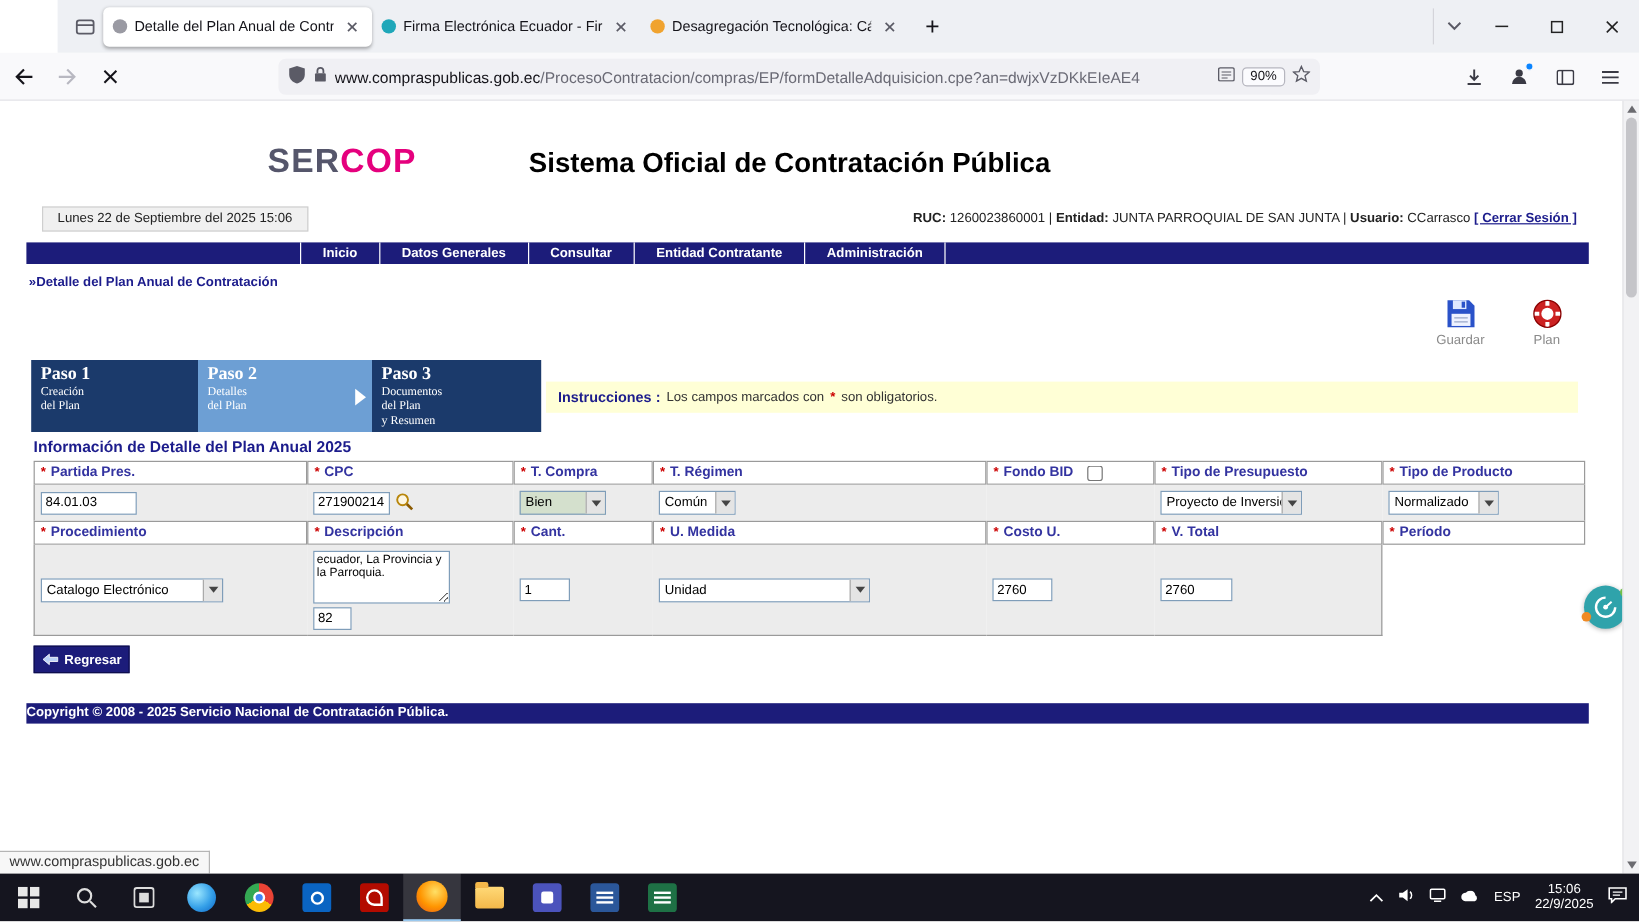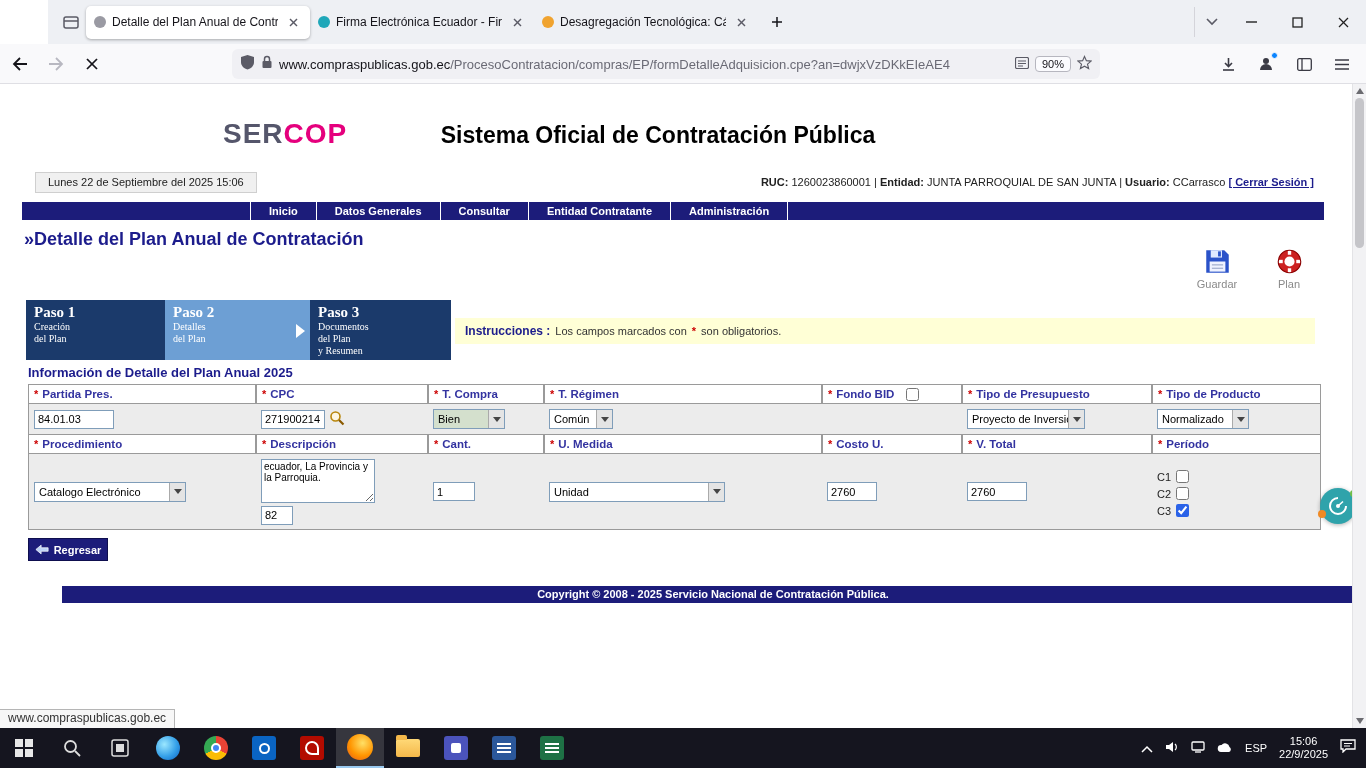--- a/index.html
+++ b/index.html
@@ -46,21 +46,21 @@
 
   .datebox { position:absolute; left:35px; top:88px; height:21px; line-height:19px; padding:0 12px; background:#f0f0f0; border:1px solid #cfcfcf; font-size:11px; color:#222; }
   .userinfo { position:absolute; right:52px; top:92px; font-size:11px; color:#222; white-space:nowrap; }
   .userinfo b { font-weight:bold; }
   .logout { color:#1c1c8c; font-weight:bold; text-decoration:underline; cursor:pointer; }
 
   .mainnav { position:absolute; left:22px; top:118px; width:1302px; height:18px; background:#1c1c7a; display:flex; padding-left:228px; }
   .nav-item { color:#fff; font-size:11px; font-weight:bold; line-height:18px; padding:0 18px; border-left:1px solid #fff; cursor:pointer; }
   .nav-item:last-child { border-right:1px solid #fff; }
 
-  .breadcrumb { position:absolute; left:24px; top:145px; font-size:18px; font-weight:bold; color:#1c1c8c; }
+  .breadcrumb { position:absolute; left:24px; top:145px; font-size:11px; font-weight:bold; color:#1c1c8c; }
 
   .actions { position:absolute; right:50px; top:164px; display:flex; gap:18px; }
   .action { width:54px; display:flex; flex-direction:column; align-items:center; gap:3px; cursor:pointer; }
   .action .lbl { font-size:11px; color:#8a8a8a; }
 
   .steps { position:absolute; left:26px; top:216px; display:flex; }
   .step { height:60px; color:#fff; padding:4px 8px; font-family:"Liberation Serif", serif; position:relative; }
   .step .st { font-size:15px; font-weight:bold; }
   .step .sl { font-size:10px; line-height:12px; }
   .step.dark { background:#1b3a6b; }
@@ -92,21 +92,21 @@
   .sel.focused { background:#d4e0cd; }
   .cb { width:13px; height:13px; accent-color:#2a62e8; cursor:pointer; }
 
   .desc-cell { flex-direction:column; align-items:flex-start !important; justify-content:center; gap:3px; }
   .desc-ta { width:114px; height:44px; border:1px solid #7f9db9; font-size:10px; font-family:"Liberation Sans",sans-serif; padding:1px 2px; resize:both; overflow:auto; }
   .periodo-cell { flex-direction:column; align-items:flex-start !important; justify-content:center; gap:4px; padding-top:4px; }
   .prow { display:flex; align-items:center; gap:5px; font-size:11px; color:#222; }
 
   .regresar { position:absolute; left:28px; top:454px; width:80px; height:23px; background:#1c1c7a; border:1px solid #0e0e4e; color:#fff; font-size:11px; font-weight:bold; display:flex; align-items:center; justify-content:center; gap:5px; cursor:pointer; }
 
-  .footerbar { position:absolute; left:22px; top:502px; width:1302px; height:17px; background:#1c1c7a; color:#fff; font-size:11px; font-weight:bold; text-align:center; line-height:17px;margin-left:40px; }
+  .footerbar { position:absolute; left:22px; top:502px; width:1302px; height:17px; background:#1c1c7a; color:#fff; font-size:11px; font-weight:bold; line-height:17px; }
 
   .statusbox { position:absolute; left:0; bottom:0; height:19px; line-height:17px; background:#f7f7f7; border:1px solid #b5b5b5; border-left:none; border-bottom:none; padding:0 8px; font-size:12px; color:#333; }
 
   .sb { position:absolute; right:0; top:0; bottom:0; width:14px; background:#f2f2f4; border-left:1px solid #e3e3e6; }
   .sb-thumb { position:absolute; left:2px; right:2px; top:14px; height:150px; background:#c5c5c9; border-radius:6px; }
   .sb-arr { position:absolute; left:3px; width:0; height:0; border-left:4px solid transparent; border-right:4px solid transparent; }
   .sb-arr.up { top:4px; border-bottom:6px solid #6b6b70; }
   .sb-arr.down { bottom:4px; border-top:6px solid #6b6b70; }
 
   .float-btn { position:absolute; right:10px; top:404px; width:36px; height:36px; border-radius:50%; background:#2fa3ab; box-shadow:0 1px 4px rgba(0,0,0,.3); display:flex; align-items:center; justify-content:center; cursor:pointer; }
@@ -497,34 +497,20 @@
               <span class="sel-text">Unidad</span>
               <span class="sel-arrow"></span>
             </div>
         </div>
         <div class="vcell c5">
             <input class="inp" style="width: 50px;" value="2760">
           </div>
         <div class="vcell c6">
             <input class="inp" style="width: 60px;" value="2760">
           </div>
-        <div class="vcell c7 periodo-cell">
-          <span class="prow">
-              <span>C1</span>
-              <input type="checkbox" class="cb" style="">
-            </span>
-          <span class="prow">
-              <span>C2</span>
-              <input type="checkbox" class="cb" style="">
-            </span>
-          <span class="prow">
-              <span>C3</span>
-              <input type="checkbox" class="cb" checked="" style="">
-            </span>
-        </div>
       </div>
     </div>
 
     <div class="regresar">
       <svg width="14" height="11" viewBox="0 0 16 12">
           <path d="M7 1 L1 6 L7 11 V8 H15 V4 H7 Z" fill="#bcd2f7" stroke="#fff" stroke-width="0.8"></path>
         </svg>
       <span>Regresar</span>
     </div>
 

